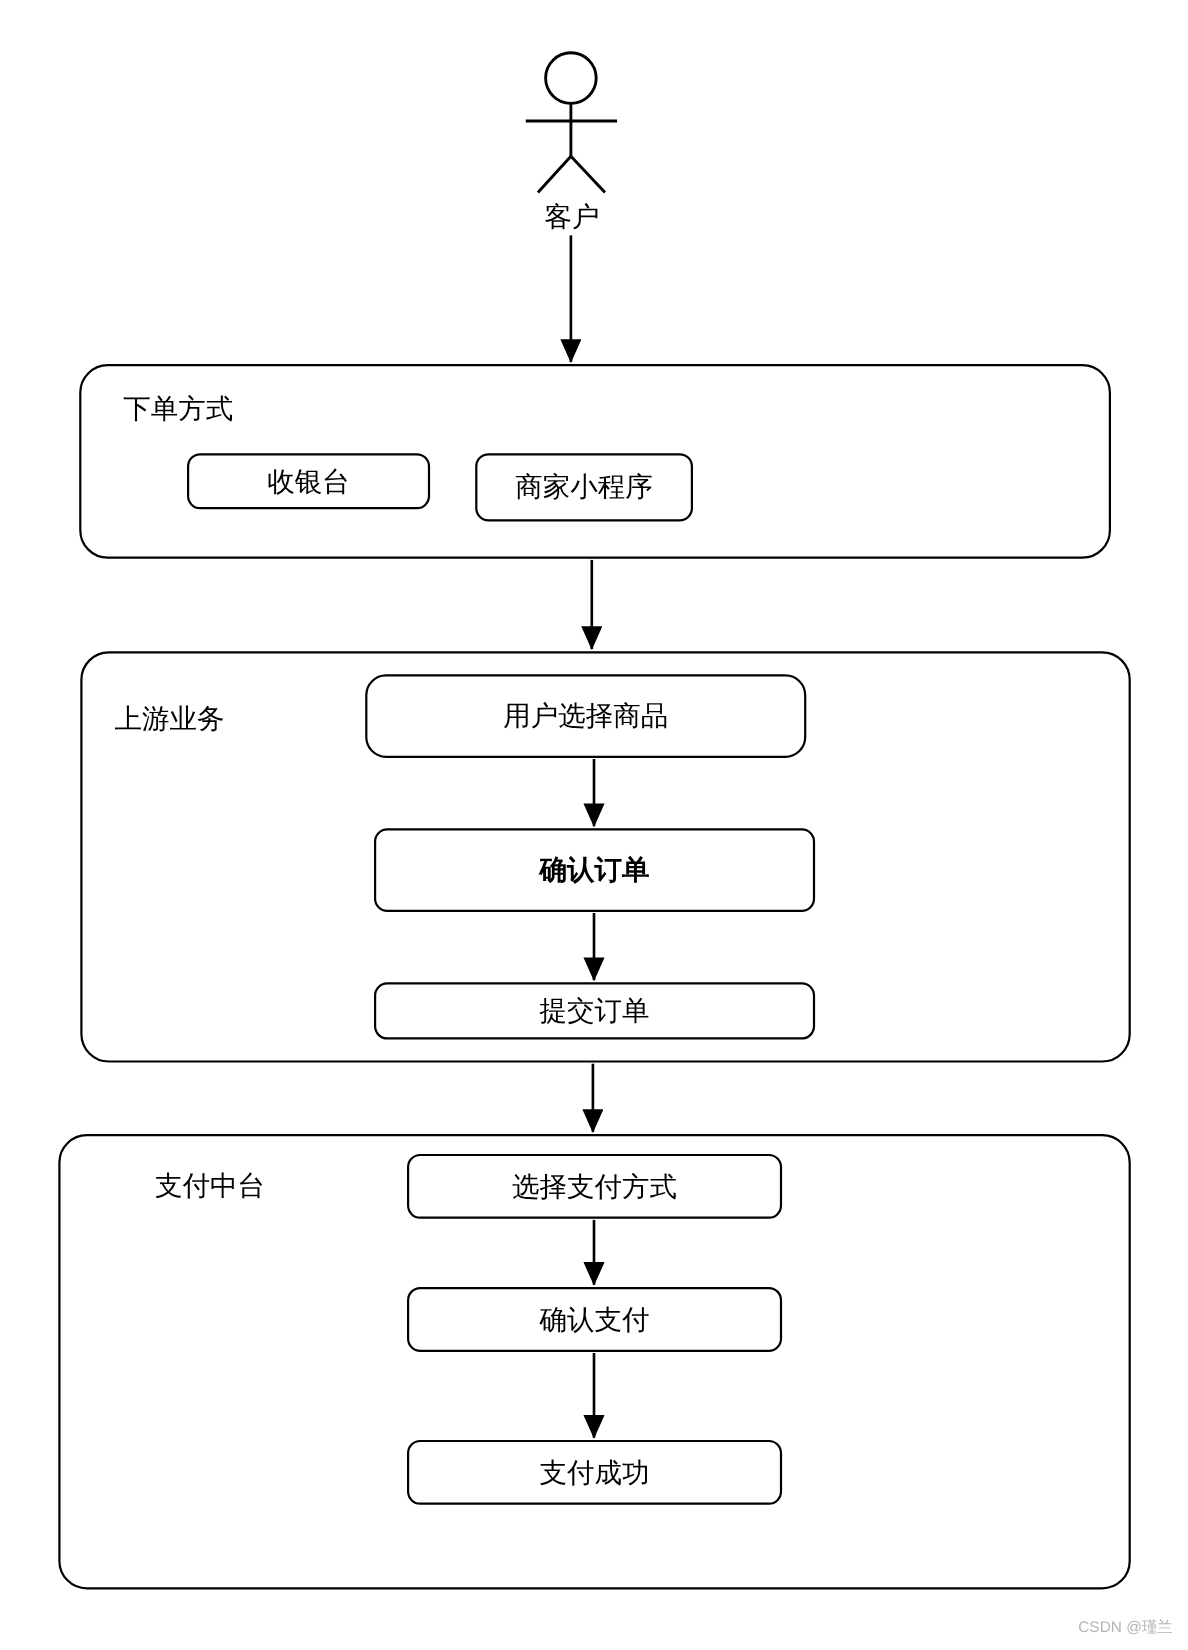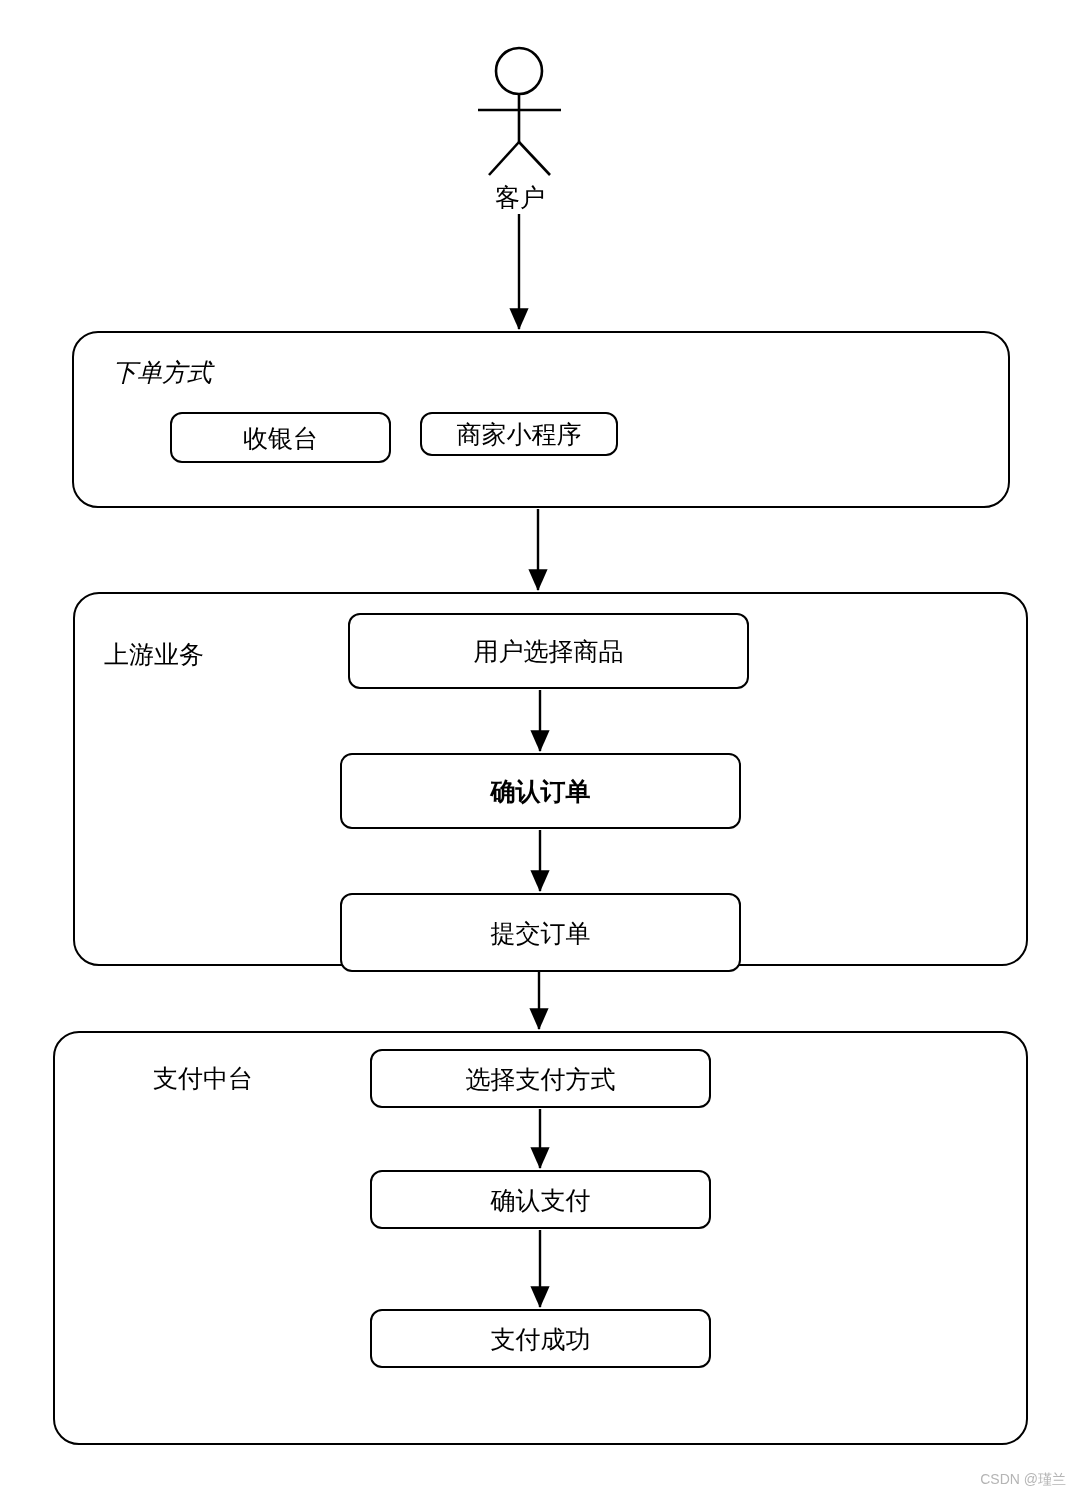--- a/index.html
+++ b/index.html
@@ -51,47 +51,47 @@
   #group-upstream      { left: 73px;  top: 592px;  width: 955px; height: 374px; }
   #group-payment       { left: 53px;  top: 1031px; width: 975px; height: 414px; }
 
   .group-label {
     position: absolute;
     font-size: 25px;
     line-height: 30px;
     white-space: nowrap;
     color: #000000;
   }
-  #label-order-method { left: 112px; top: 357px; font-style: italic; }
+  #label-order-method { left: 112px; top: 357px; }
   #label-upstream     { left: 104px; top: 639px; }
-  #label-payment      { left: 141px; top: 1063px; margin-left: 12px; }
+  #label-payment      { left: 141px; top: 1063px; }
 
   
   .node {
     position: absolute;
     box-sizing: border-box;
     border: 2.2px solid #000000;
     border-radius: 12px;
     background: #ffffff;
     display: flex;
     align-items: center;
     justify-content: center;
     font-size: 25px;
     line-height: 30px;
     white-space: nowrap;
     color: #000000;
   }
   
   #node-cashier      { left: 170px; top: 412px; width: 221px; height: 51px; }
-  #node-miniapp      { left: 420px; top: 412px; width: 198px; height: 44px; }
+  #node-miniapp      { left: 432px; top: 412px; width: 198px; height: 62px; }
   #node-takeout      { left: 671px; top: 412px; width: 159px; height: 62px; }
   
-  #node-select-goods { left: 348px; top: 613px; width: 401px; height: 76px; }
+  #node-select-goods { left: 332px; top: 613px; width: 401px; height: 76px; border-radius: 19px; }
   #node-confirm-order{ left: 340px; top: 753px; width: 401px; height: 76px; font-weight: bold; }
-  #node-submit-order { left: 340px; top: 893px; width: 401px; height: 79px; }
+  #node-submit-order { left: 340px; top: 893px; width: 401px; height: 52px; }
   
   #node-select-pay   { left: 370px; top: 1049px; width: 341px; height: 59px; }
   #node-confirm-pay  { left: 370px; top: 1170px; width: 341px; height: 59px; text-align: right; }
   #node-pay-success  { left: 370px; top: 1309px; width: 341px; height: 59px; }
 
   
   #watermark {
     position: absolute;
     right: 14px;
     bottom: 12px;

